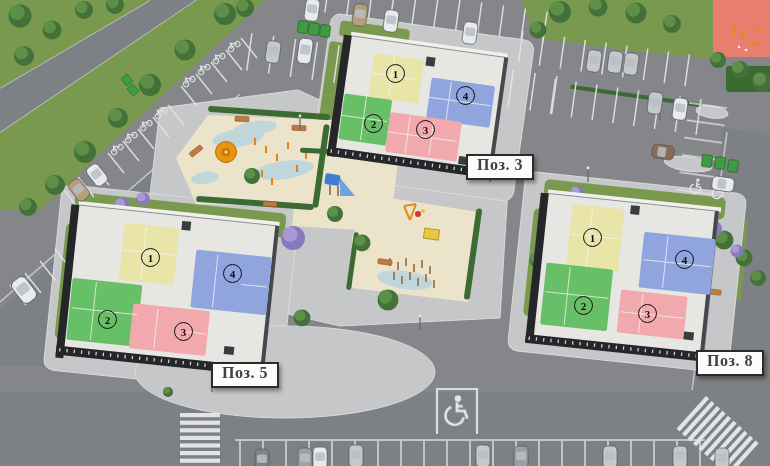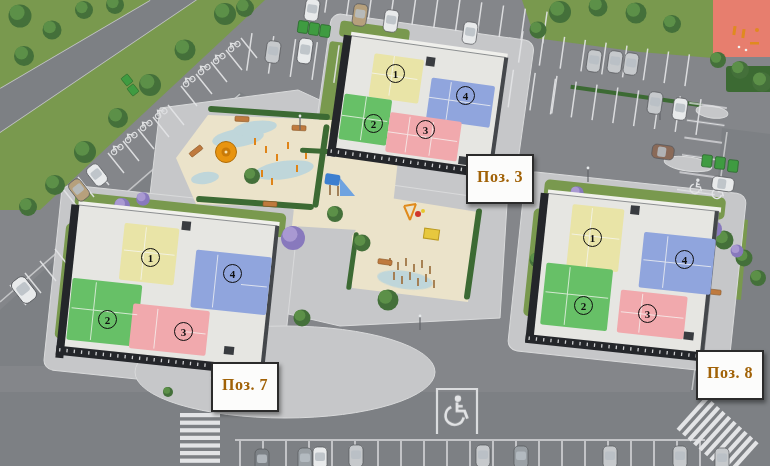--- a/index.html
+++ b/index.html
@@ -2,22 +2,22 @@
 <html><head>
 <meta charset="utf-8">
 <style>
   html,body{margin:0;padding:0;background:#303236;}
   .stage{position:relative;width:770px;height:466px;overflow:hidden;
          font-family:"Liberation Sans",sans-serif;background:#84868a;}
   .stage svg{position:absolute;left:0;top:0;}
   .lawn{fill:#79994e;}
   .hedge{fill:#3c6a33;}
   .poslabel{position:absolute;background:#fcfcfb;border:2px solid #2b2b2b;
-            padding:12px 9px;height:22px;line-height:22px;
-            font:700 16px "Liberation Serif",serif;color:#a16207;
+            padding:0 9px;height:22px;line-height:22px;
+            font:700 16px "Liberation Serif",serif;color:#404040;
             box-shadow:2px 3px 4px rgba(0,0,0,.4);letter-spacing:.5px;}
   .circ{position:absolute;width:17px;height:17px;border:1.7px solid #101010;border-radius:50%;
         display:flex;align-items:center;justify-content:center;
         font:700 11px "Liberation Serif",serif;color:#101010;}
 </style>
 </head>
 <body>
 
 <div class="stage">
 <svg width="770" height="466" viewBox="0 0 770 466">
@@ -369,15 +369,15 @@
   <div class="circ" style="left:98px;top:310px;">2</div>
   <div class="circ" style="left:174px;top:322px;">3</div>
   <div class="circ" style="left:223px;top:264px;">4</div>
 
   <div class="circ" style="left:583px;top:228px;">1</div>
   <div class="circ" style="left:574px;top:296px;">2</div>
   <div class="circ" style="left:638px;top:304px;">3</div>
   <div class="circ" style="left:675px;top:250px;">4</div>
 
   <div class="poslabel" style="left:466px;top:154px;">Поз. 3</div>
-  <div class="poslabel" style="left:211px;top:362px;">Поз. 7</div>
+  <div class="poslabel" style="left:211px;top:362px;">Поз. 5</div>
   <div class="poslabel" style="left:696px;top:350px;">Поз. 8</div>
 </div>
 
 </body></html>

